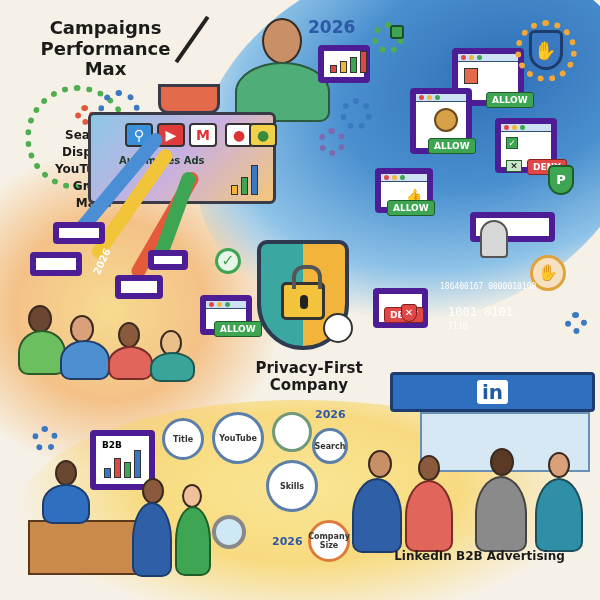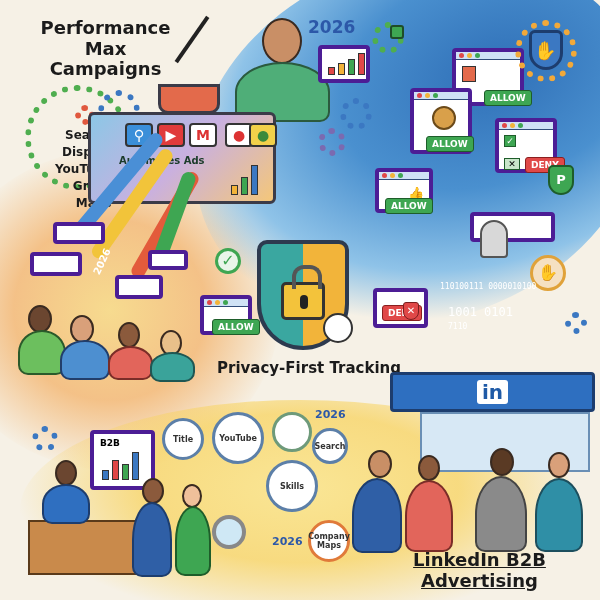--- a/index.html
+++ b/index.html
@@ -6,21 +6,21 @@
   body { width: 600px; height: 600px; overflow: hidden; background: #f6f1e6; font-family: "DejaVu Sans", sans-serif; position: relative; }
   .abs { position: absolute; }
   .title { font-weight: bold; color: #1b1b1b; text-align: center; line-height: 1.15; }
   .swirl-blue { position:absolute; left:190px; top:-40px; width:460px; height:360px; background: radial-gradient(ellipse at 70% 40%, #2f6fb7 0%, #4a90cf 35%, #8fc3e8 60%, rgba(246,241,230,0) 75%); border-radius: 50%; transform: rotate(-20deg); }
   .swirl-warm { position:absolute; left:-60px; top:150px; width:340px; height:320px; background: radial-gradient(ellipse at 50% 50%, #f7c948 0%, #f29a3a 40%, rgba(246,241,230,0) 72%); border-radius:50%; opacity:.55; }
   .swirl-yellow { position:absolute; left:20px; top:400px; width:560px; height:220px; background: radial-gradient(ellipse at 50% 40%, #fbe27a 0%, #f8d35e 40%, rgba(246,241,230,0) 72%); border-radius:50%; opacity:.75; }
   .machine { position:absolute; left:88px; top:112px; width:188px; height:92px; background: linear-gradient(135deg,#8cc7e6,#c9b0e0,#f4c77a); border:3px solid #3b3b48; border-radius:6px; }
   .hopper { position:absolute; left:158px; top:84px; width:62px; height:30px; background:#e36a4b; border:3px solid #3b3b48; border-radius:0 0 10px 10px; }
   .app-icon { position:absolute; width:28px; height:24px; border:2px solid #333; border-radius:4px; display:flex; align-items:center; justify-content:center; font-size:14px; font-weight:bold; color:#fff; }
   .label { font-size:12px; color:#1b1b1b; font-weight:bold; }
-  .window { position:absolute; background:#fff; border:4px solid #4c1d95; border-radius:4px; }
+  .window { position:absolute; background:#fff; border:6px solid #4c1d95; border-radius:4px; }
   .window .bar { height:8px; background:#cfe2f5; border-bottom:1px solid #2f4c78; display:flex; gap:3px; padding:1px 3px; }
   .window .bar span { width:5px; height:5px; border-radius:50%; display:inline-block; }
   .btn { position:absolute; font-size:9px; font-weight:bold; padding:2px 5px; border-radius:3px; border:1.5px solid #1e5d2a; color:#fff; }
   .allow { background:#3ea652; }
   .deny { background:#e04848; border-color:#8a1f1f; }
   .gear { position:absolute; border-radius:50%; border:6px dotted; }
   .shield { position:absolute; left:257px; top:240px; width:92px; height:110px; background: linear-gradient(90deg,#3aa7a0 50%,#f2b43a 50%); border:4px solid #2d3a4f; border-radius: 10px 10px 46px 46px; }
   .lock { position:absolute; left:281px; top:282px; width:44px; height:38px; background:#f3c33b; border:3px solid #333; border-radius:5px; }
   .lock::before { content:""; position:absolute; left:8px; top:-20px; width:22px; height:20px; border:4px solid #555; border-bottom:none; border-radius:12px 12px 0 0; }
   .lock::after { content:""; position:absolute; left:16px; top:10px; width:8px; height:14px; background:#222; border-radius:4px; }
@@ -36,22 +36,22 @@
   .ribbon { position:absolute; height:14px; border-radius:7px; transform-origin:left center; }
 </style>
 </head>
 <body>
 
 <div class="swirl-warm"></div>
 <div class="swirl-blue"></div>
 <div class="swirl-yellow"></div>
 
 <div class="abs title" style="left:18px;top:18px;width:175px;font-size:18px;">
+  <div>Campaigns</div>
   <div>Performance Max</div>
-  <div>Campaigns</div>
 </div>
 <div class="year" style="left:308px;top:17px;font-size:17px;">2026</div>
 
 <div class="head" style="left:262px;top:18px;width:40px;height:46px;"></div>
 <div class="person" style="left:235px;top:62px;width:95px;height:60px;background:#4fae78;border:2px solid #2b5a3e;"></div>
 <div class="abs" style="left:190px;top:12px;width:4px;height:55px;background:#222;transform:rotate(35deg);"></div>
 
 <div class="window" style="left:318px;top:45px;width:52px;height:38px;">
   <div class="chart-bars" style="left:6px;bottom:4px;">
     <div style="height:8px;background:#e04848"></div>
@@ -176,26 +176,26 @@
       <span style="background:#3ea652"></span>
     </div>
   <div class="btn allow" style="left:8px;top:20px;">ALLOW</div>
 </div>
 
 <div class="window" style="left:373px;top:288px;width:55px;height:40px;">
   <div class="btn deny" style="left:5px;top:13px;">DENY</div>
   <div class="abs" style="right:5px;top:10px;width:16px;height:18px;background:#e04848;border:1px solid #7a1f1f;border-radius:3px 3px 8px 8px;color:#fff;font-size:10px;text-align:center;line-height:16px;">✕</div>
 </div>
 
-<div class="abs" style="left:440px;top:282px;font-size:8px;color:#fff;font-family:'DejaVu Sans Mono',monospace;">110100111 0000010100</div>
+<div class="abs" style="left:440px;top:282px;font-size:8px;color:#fff;font-family:'DejaVu Sans Mono',monospace;">186400167 0000010100</div>
 <div class="abs" style="left:448px;top:305px;font-size:12px;color:#fff;font-family:'DejaVu Sans Mono',monospace;">1001 0101</div>
 <div class="abs" style="left:448px;top:322px;font-size:8px;color:#fff;font-family:'DejaVu Sans Mono',monospace;">7110</div>
 
 <div class="abs title" style="left:214px;top:360px;width:190px;font-size:15px;">
-  <div>Privacy-First Tracking</div>
+  <div>Privacy-First Company</div>
 </div>
 
 <div class="gear" style="left:565px;top:312px;width:22px;height:22px;border-color:#3b78c2;"></div>
 <div class="gear" style="left:32px;top:426px;width:26px;height:26px;border-color:#3b78c2;"></div>
 
 <div class="li-banner">
   <span class="in">in</span>
 </div>
 <div class="abs" style="left:420px;top:412px;width:170px;height:60px;background:#d7e8f5;border:2px solid #6a8fb5;"></div>
 
@@ -207,21 +207,21 @@
       <div style="height:16px;background:#3ea652"></div>
       <div style="height:28px;background:#3b78c2"></div>
   </div>
 </div>
 
 <div class="circle-badge" style="left:162px;top:418px;width:42px;height:42px;">Title</div>
 <div class="circle-badge" style="left:212px;top:412px;width:52px;height:52px;">YouTube</div>
 <div class="circle-badge" style="left:272px;top:412px;width:40px;height:40px;border-color:#6e9a7a;"></div>
 <div class="circle-badge" style="left:312px;top:428px;width:36px;height:36px;">Search</div>
 <div class="circle-badge" style="left:266px;top:460px;width:52px;height:52px;">Skills</div>
-<div class="circle-badge" style="left:308px;top:520px;width:42px;height:42px;border-color:#e07a3a;">Company Maps</div>
+<div class="circle-badge" style="left:308px;top:520px;width:42px;height:42px;border-color:#e07a3a;">Company Size</div>
 <div class="year" style="left:315px;top:408px;font-size:11px;">2026</div>
 <div class="year" style="left:272px;top:535px;font-size:11px;">2026</div>
 <div class="abs" style="left:212px;top:515px;width:34px;height:34px;border:4px solid #888;border-radius:50%;background:#cfe8f5;"></div>
 
 <div class="abs" style="left:28px;top:520px;width:110px;height:55px;background:#c98a4b;border:2px solid #5a3a1a;"></div>
 <div class="head" style="left:55px;top:460px;width:22px;height:26px;background:#6b4630;"></div>
 <div class="person" style="left:42px;top:484px;width:48px;height:40px;background:#2f6fc0;border:2px solid #1d3d6e;"></div>
 <div class="head" style="left:142px;top:478px;width:22px;height:26px;background:#8b5a3c;"></div>
 <div class="person" style="left:132px;top:502px;width:40px;height:75px;background:#2f5fa6;border:2px solid #1d3d6e;"></div>
 <div class="head" style="left:182px;top:484px;width:20px;height:24px;background:#f0c09a;"></div>
@@ -229,15 +229,15 @@
 
 <div class="head" style="left:368px;top:450px;width:24px;height:28px;background:#c98f66;"></div>
 <div class="person" style="left:352px;top:478px;width:50px;height:75px;background:#2f5fa6;border:2px solid #1d3d6e;"></div>
 <div class="head" style="left:418px;top:455px;width:22px;height:26px;background:#8b5a3c;"></div>
 <div class="person" style="left:405px;top:480px;width:48px;height:72px;background:#e2655b;border:2px solid #7a2d28;"></div>
 <div class="head" style="left:490px;top:448px;width:24px;height:28px;background:#5a3a24;"></div>
 <div class="person" style="left:475px;top:476px;width:52px;height:76px;background:#8a8a8a;border:2px solid #444;"></div>
 <div class="head" style="left:548px;top:452px;width:22px;height:26px;background:#d9a07a;"></div>
 <div class="person" style="left:535px;top:478px;width:48px;height:74px;background:#2f8fa6;border:2px solid #1d4f5e;"></div>
 
-<div class="abs title" style="left:362px;top:550px;width:235px;font-size:18px;text-decoration:underline;">
+<div class="abs title" style="left:362px;top:550px;width:235px;font-size:12px;">
   <div>LinkedIn B2B Advertising</div>
 </div>
 
 </body></html>

